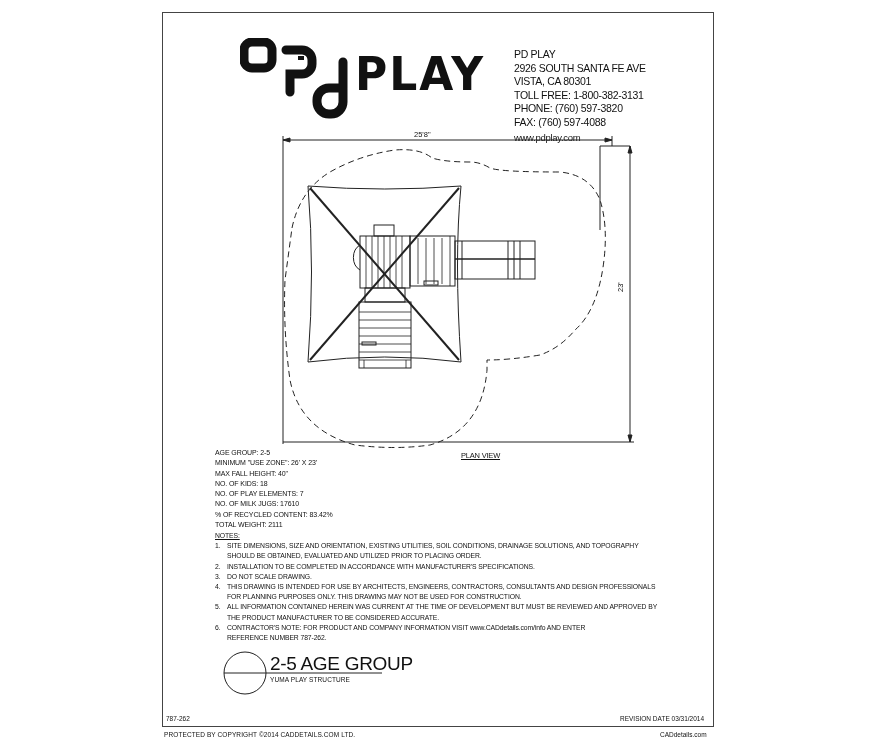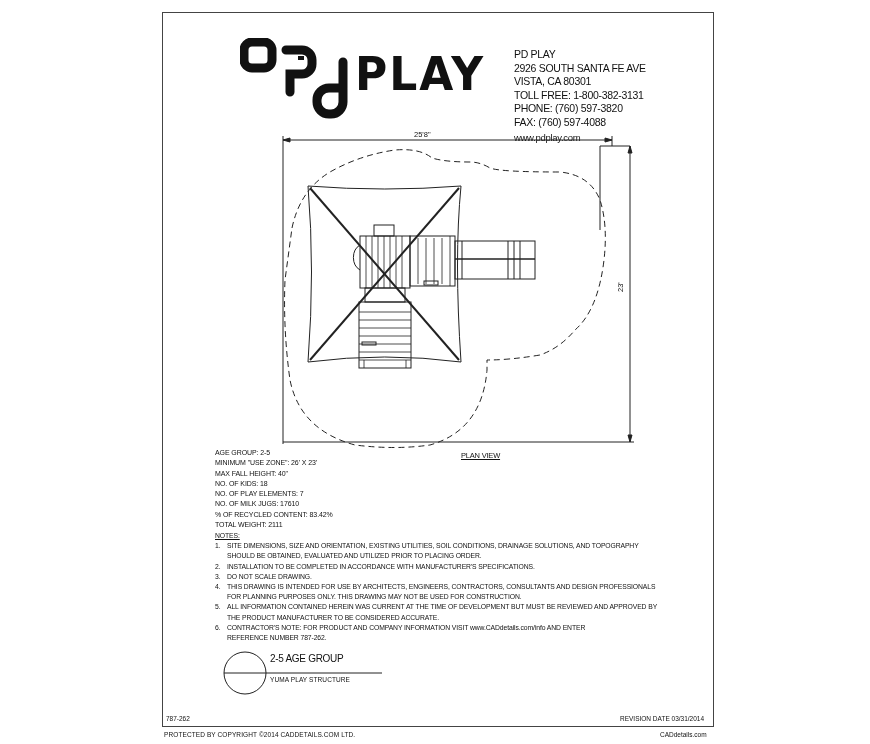--- a/index.html
+++ b/index.html
@@ -12,21 +12,21 @@
   .specs { position:absolute; left:215px; top:448px; font-size:7px; line-height:10.3px; letter-spacing:-0.1px; }
   .specs div { white-space:nowrap; }
   .notes { position:absolute; left:215px; top:531px; font-size:6.8px; line-height:10.2px; letter-spacing:-0.1px; }
   .notes .hdr { text-decoration:underline; }
   .note { display:flex; white-space:nowrap; }
   .note .num { width:12px; flex:none; }
   .note .txt { white-space:pre-line; }
   .plan-label { position:absolute; left:417px; top:451px; font-size:7.5px; text-decoration:underline; letter-spacing:-0.2px;margin-left:44px; }
   .dim-h { position:absolute; left:414px; top:130px; font-size:7.5px; }
   .dim-v { position:absolute; left:616px; top:292px; font-size:7.5px; transform:rotate(-90deg); transform-origin:left top; }
-  .title-main { position:absolute; left:270px; top:653px; font-size:10px; letter-spacing:-0.3px; }
+  .title-main { position:absolute; left:270px; top:653px; font-size:19px; letter-spacing:-0.3px; }
   .title-sub { position:absolute; left:270px; top:676px; font-size:6.5px; letter-spacing:0.1px; }
   .ref { position:absolute; left:166px; top:715px; font-size:6.5px; }
   .rev { position:absolute; left:620px; top:715px; font-size:6.5px; }
   .copy { position:absolute; left:164px; top:731px; font-size:6.5px; letter-spacing:0.1px; }
   .cad { position:absolute; left:660px; top:731px; font-size:6.5px; }
   .play-word { position:absolute; left:355px; top:48px; font-size:44px; font-weight:bold; letter-spacing:2px; font-family:"DejaVu Sans", sans-serif; transform:scaleY(1.05); }
 </style>
 </head>
 <body>
 

